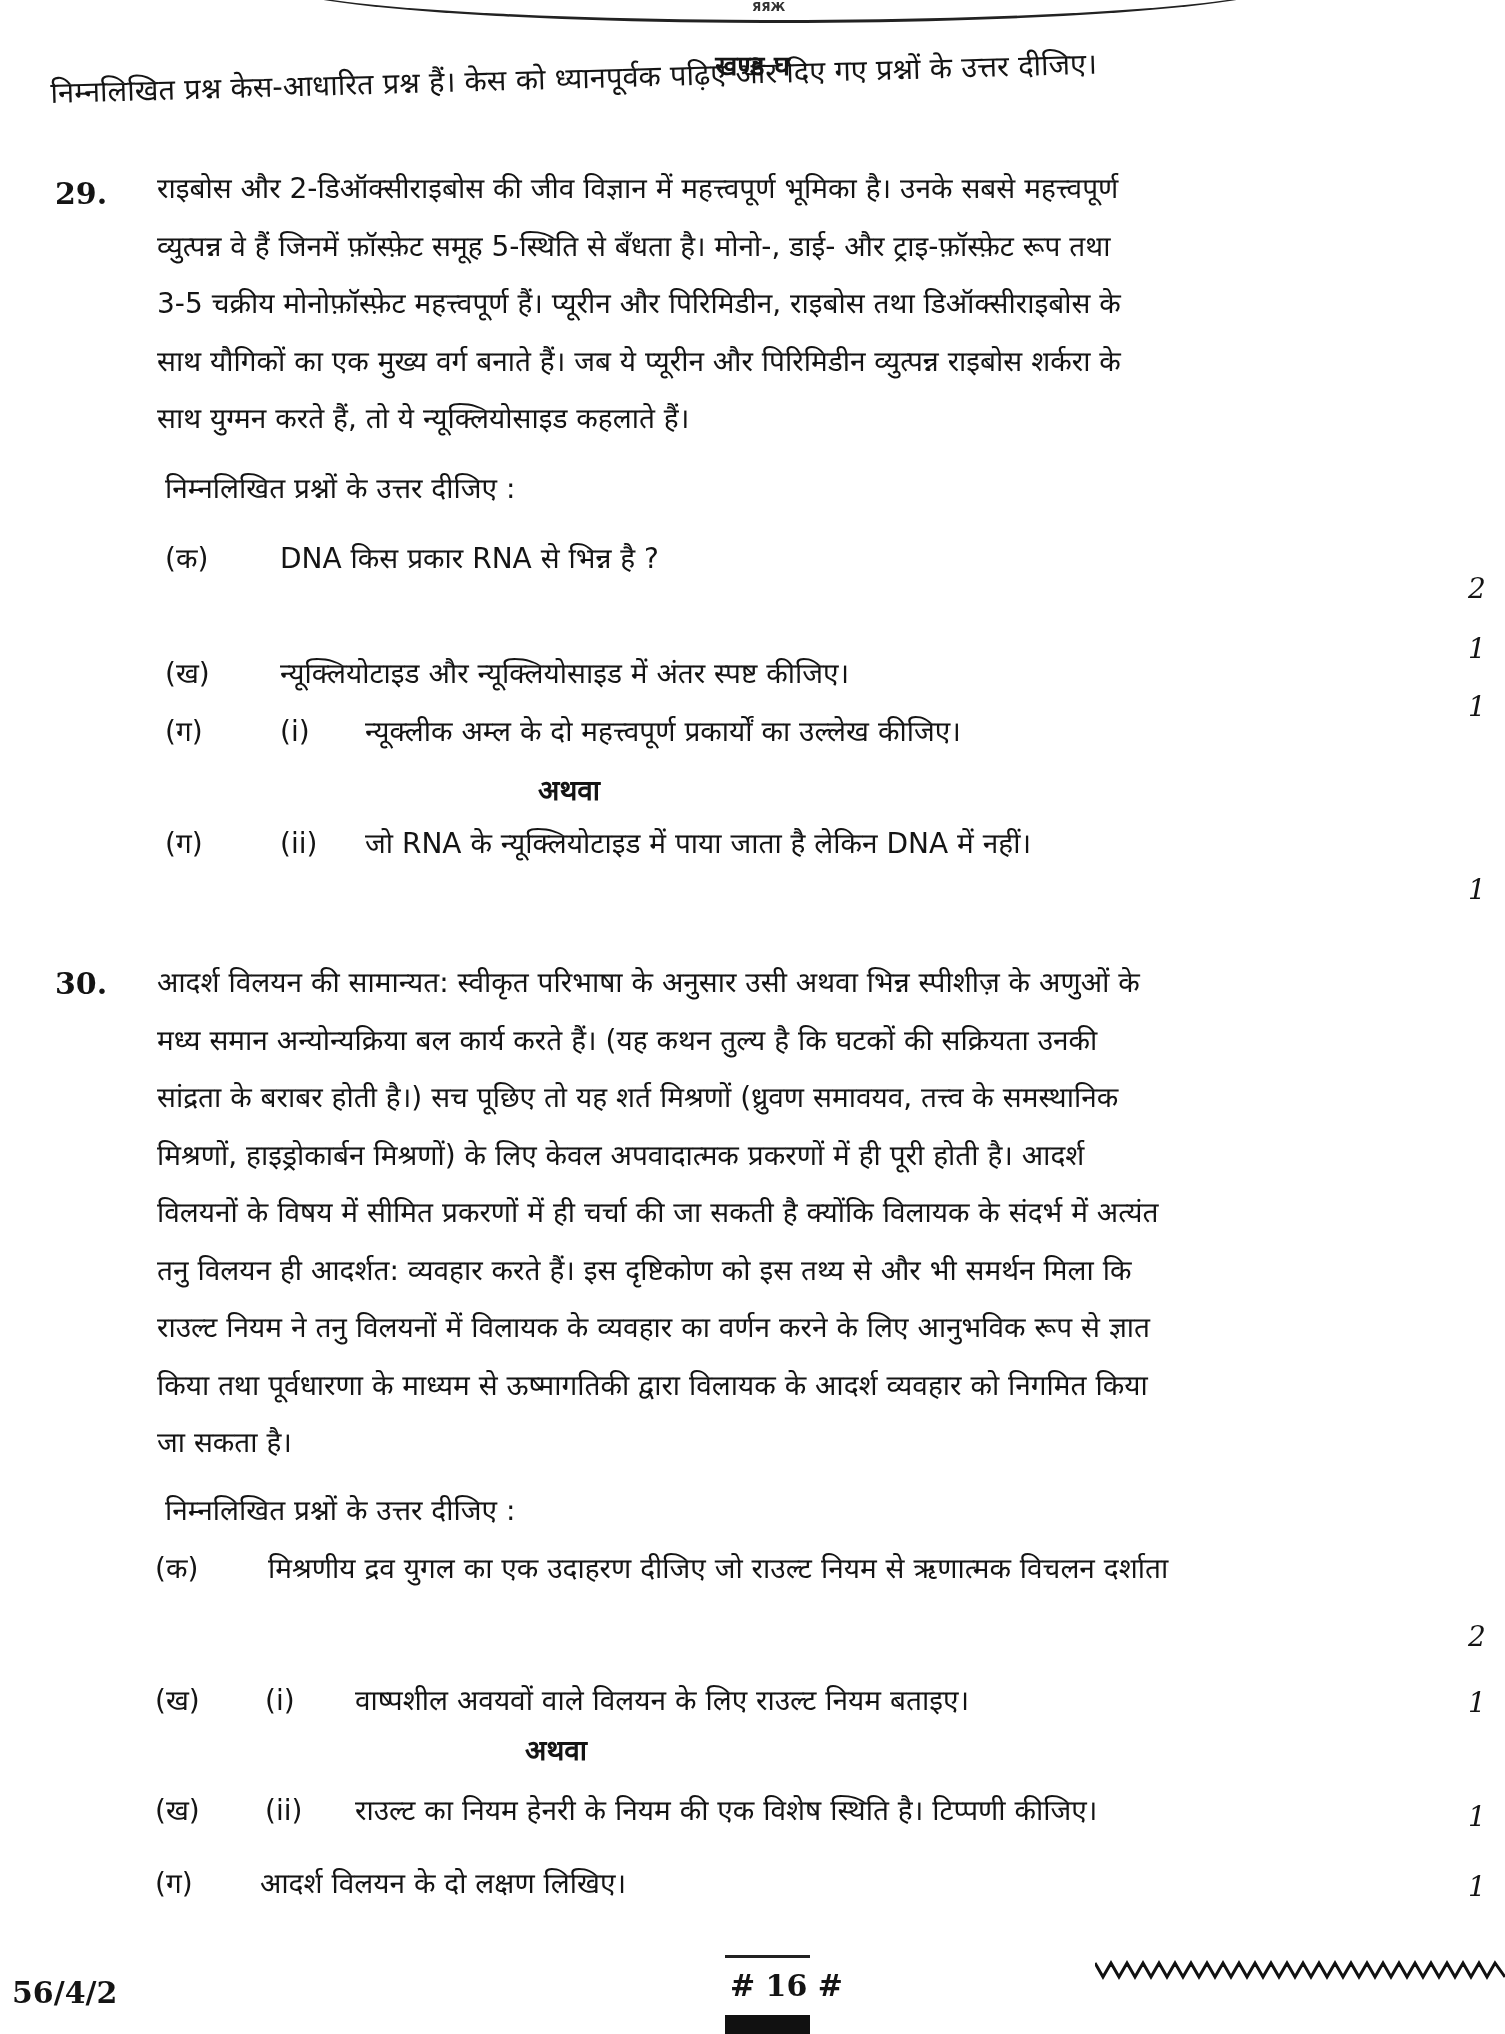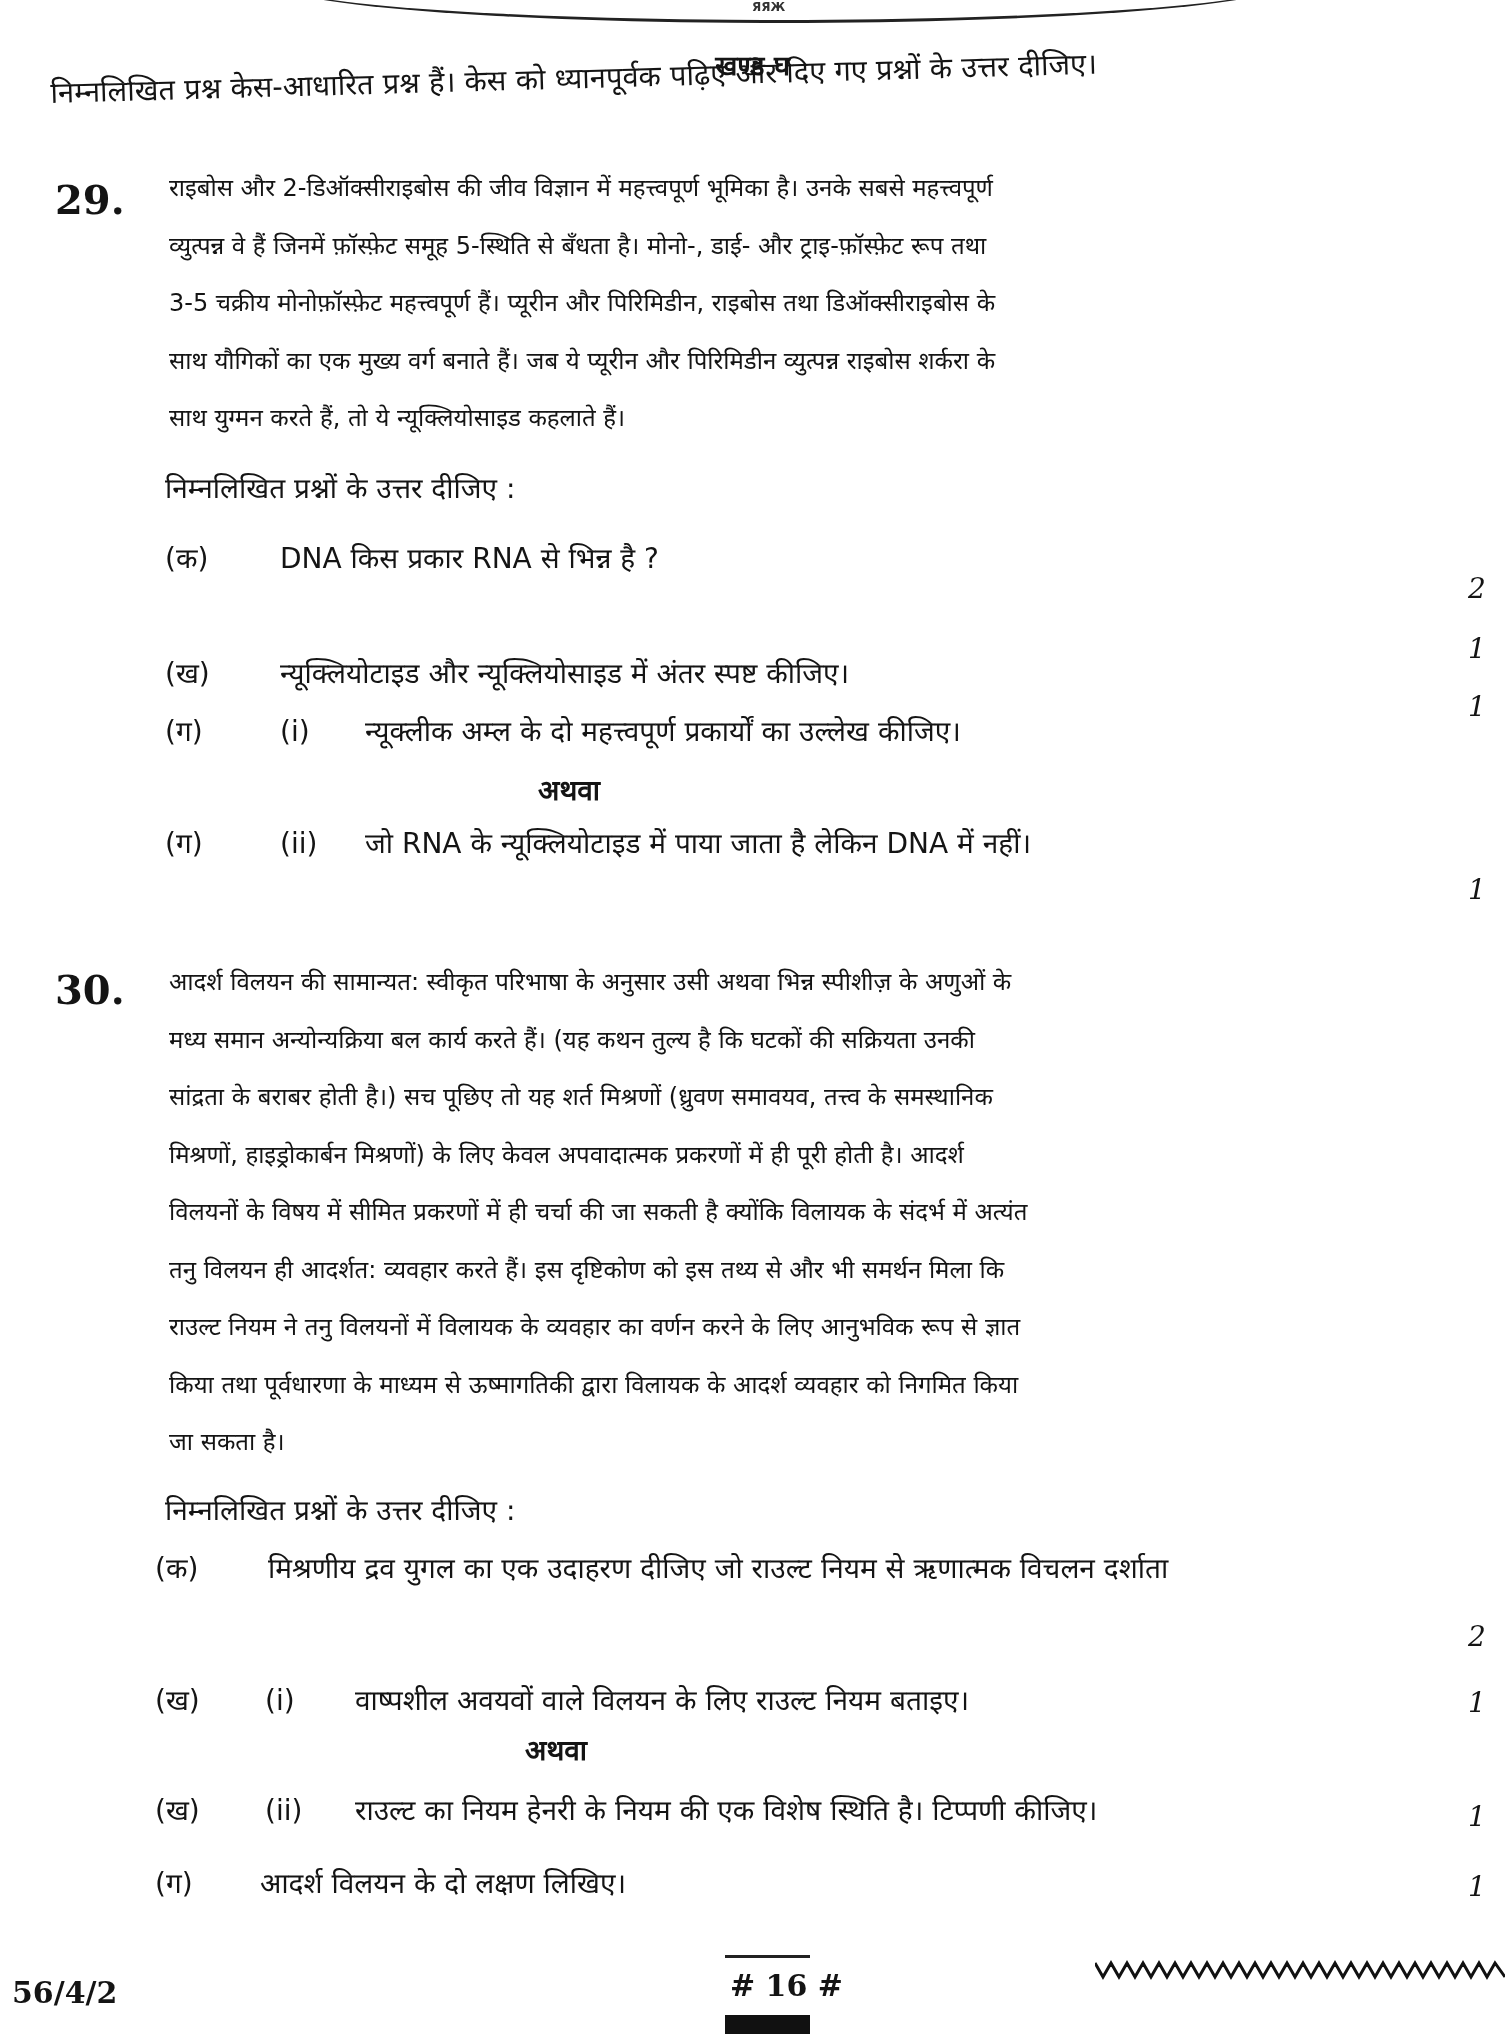--- a/index.html
+++ b/index.html
@@ -19,26 +19,26 @@
   .section-title {
     position: absolute; left: 0; right: 0; top: 38px; text-align: center;
     font-size: 27px; font-weight: bold; font-family: "DejaVu Sans", sans-serif; margin-top: 8px;
   }
   .instruction {
     position: absolute; left: 50px; top: 72px; width: 1300px;
     font-size: 29px; font-family: "DejaVu Sans", sans-serif;
     transform: rotate(-1.6deg); transform-origin: left top;
   }
   .qnum {
-    position: absolute; font-size: 40px; font-weight: bold;
+    position: absolute; font-size: 30px; font-weight: bold;
     font-family: "DejaVu Serif", serif;
   }
   .para {
-    position: absolute; left: 169px; width: 1250px;
-    font-size: 24px; line-height: 57.5px;
+    position: absolute; left: 157px; width: 1250px;
+    font-size: 28px; line-height: 57.5px;
     font-family: "DejaVu Sans", sans-serif;
     text-align: justify;
   }
   .line { display: block; white-space: nowrap; }
   .sub-intro {
     position: absolute; left: 165px; font-size: 28px;
     font-family: "DejaVu Sans", sans-serif;
     text-align: center;
   }
   .item {

